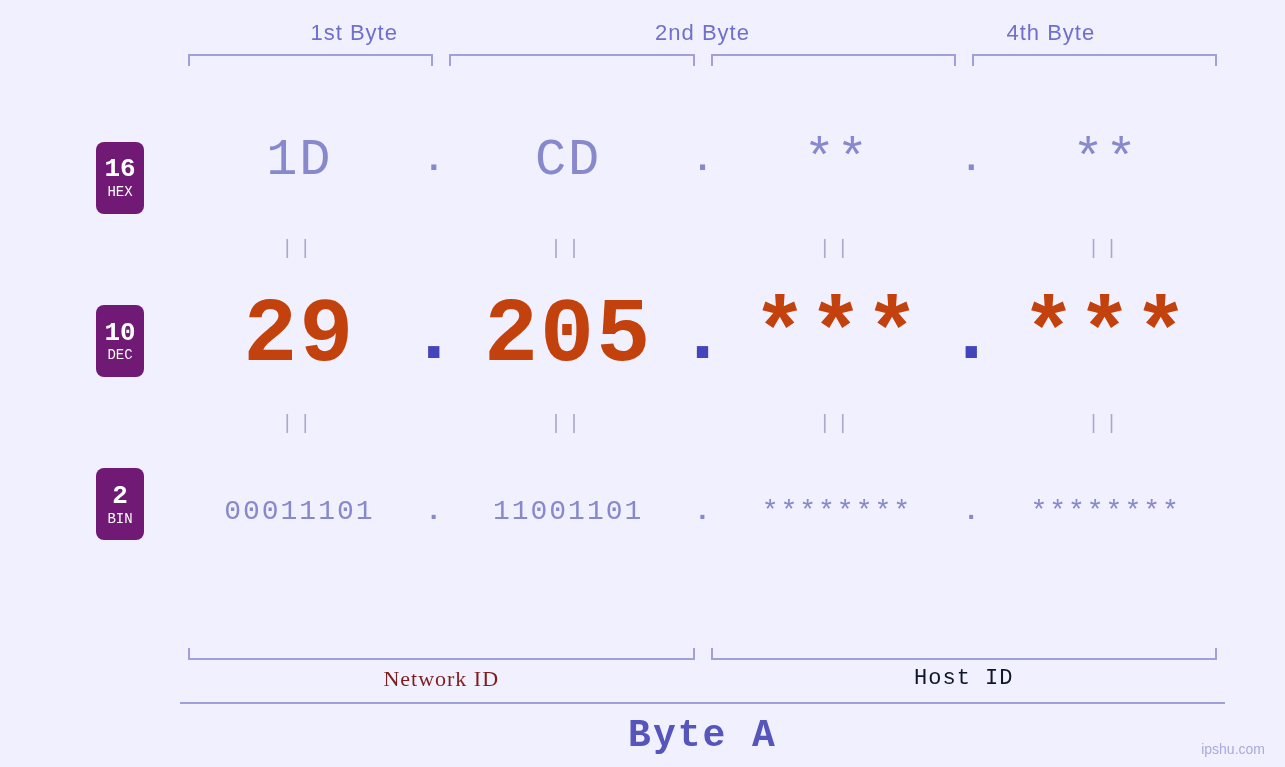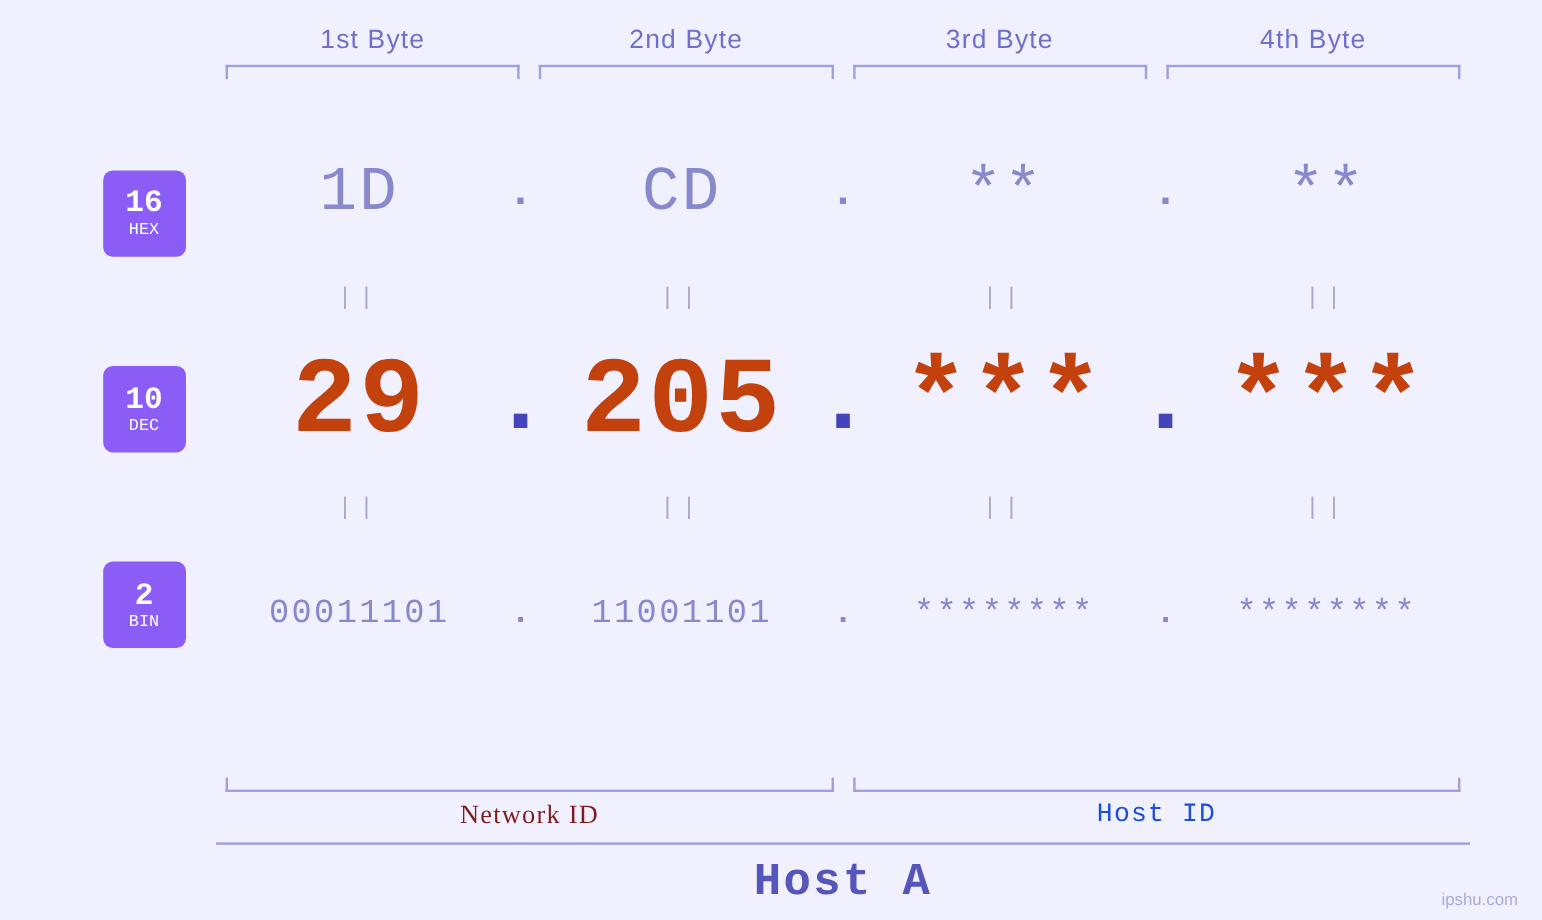--- a/index.html
+++ b/index.html
@@ -72,23 +72,23 @@
       display: flex;
       flex-direction: column;
       justify-content: space-around;
       align-items: center;
       width: 120px;
       height: 500px;
       padding-top: 10px;
     }
 
     .badge {
-      width: 69px;
+      width: 48px;
       height: 72px;
-      background-color: #8b5cf6;
+      background-color: #701a75;
       border-radius: 8px;
       display: flex;
       flex-direction: column;
       align-items: center;
       justify-content: center;
       color: white;
     }
 
     .badge-num {
       font-size: 26px;
@@ -203,21 +203,21 @@
       text-align: center;
       color: #7f1d1d;
       font-size: 22px;
       font-family: Liberation Serif, serif;
       letter-spacing: 1px;
     }
 
     .host-id-label {
       flex: 2;
       text-align: center;
-      color: #1d4ed8;
+      color: #0f172a;
       font-size: 22px;
       font-family: 'Courier New', Courier, monospace;
       letter-spacing: 1px;
     }
 
     
     .class-section {
       width: 100%;
       padding-left: 120px;
       margin-top: 10px;
@@ -266,21 +266,20 @@
     }
   </style>
 </head>
 <body>
 
 <div class="main-container">
 
   <div class="byte-headers">
     <div class="byte-header">1st Byte</div>
     <div class="byte-header">2nd Byte</div>
-    <div class="byte-header">3rd Byte</div>
     <div class="byte-header">4th Byte</div>
   </div>
 
   <div class="bracket-row">
     <div class="bracket"></div>
     <div class="bracket"></div>
     <div class="bracket"></div>
     <div class="bracket"></div>
   </div>
 
@@ -386,18 +385,18 @@
       <div class="bottom-bracket-host"></div>
     </div>
     <div class="bottom-labels">
       <div class="network-id-label">Network ID</div>
       <div class="host-id-label">Host ID</div>
     </div>
   </div>
 
   <div class="class-section">
     <div class="class-bracket-line"></div>
-    <div class="class-label">Host A</div>
+    <div class="class-label">Byte A</div>
   </div>
 
   <div class="watermark">ipshu.com</div>
 
 </div>
 
 </body></html>

